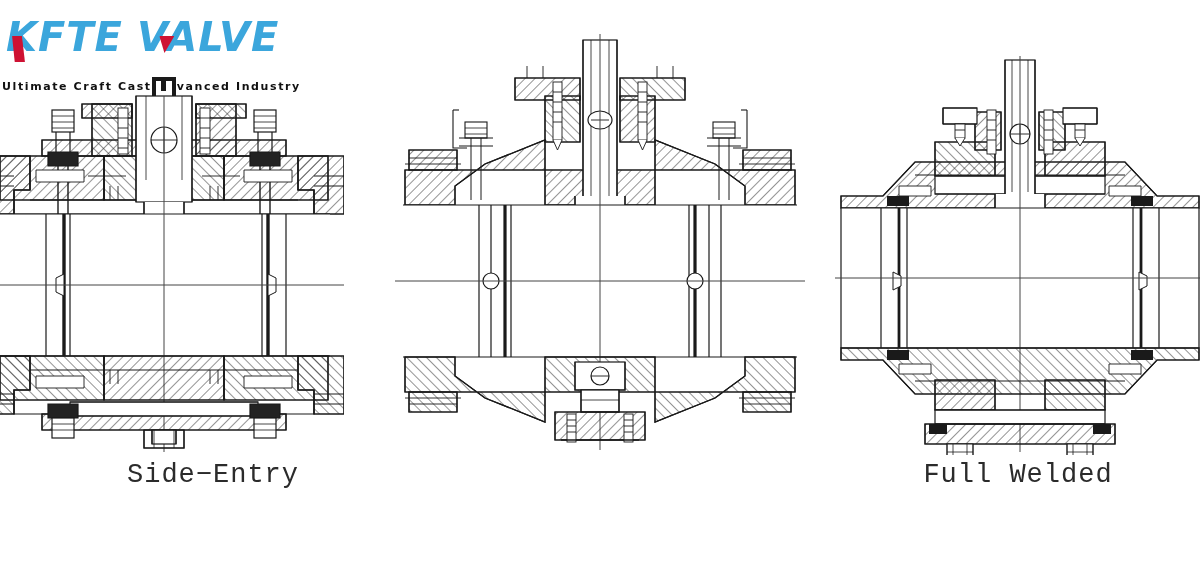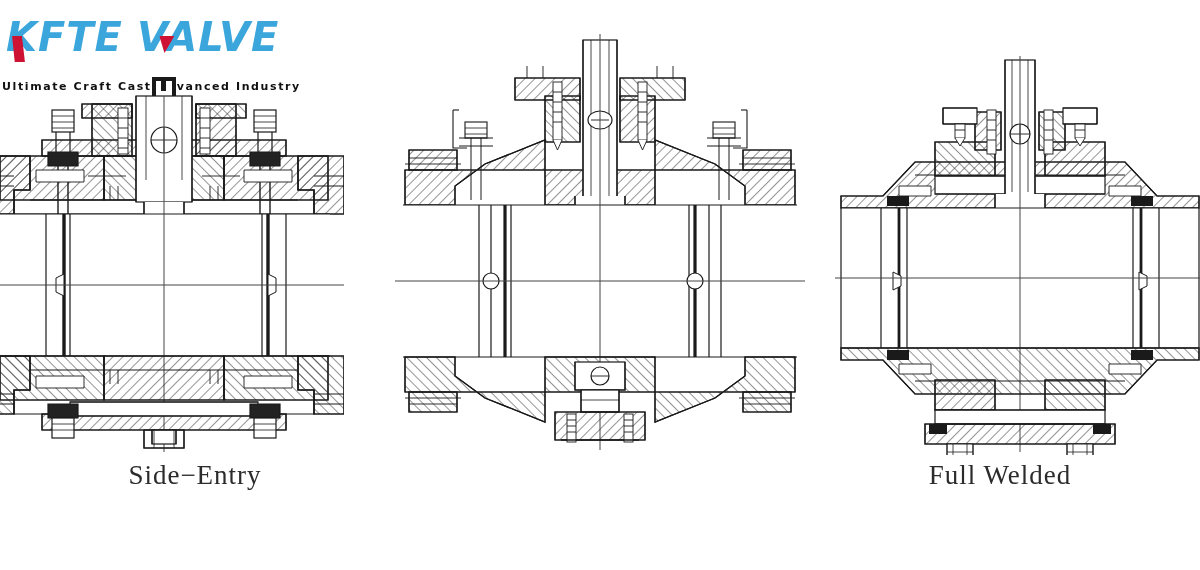--- a/index.html
+++ b/index.html
@@ -51,25 +51,26 @@
     background:#ffffff;
   }
   .logo-artifact:after{
     content:"";position:absolute;left:9px;top:1px;width:5px;height:13px;
     background:#1a1a1a;
   }
 
   
   .caption{
     position:absolute;top:458px;
-    font-family:Liberation Serif, serif;
+    font-family:Liberation Mono, monospace;
     font-size:27px;line-height:34px;
     font-weight:300;color:#2b2b2b;
     text-align:center;letter-spacing:1px;
     white-space:nowrap;
+    padding-left:18px;
   }
   .cap-1{left:0px;width:390px;}
   .cap-2{left:395px;width:400px;}
   .cap-3{left:800px;width:400px;}
 
   
   .drawing{position:absolute;top:0;height:455px;}
   .dw-1{left:-16px;width:360px;}
   .dw-2{left:395px;width:410px;}
   .dw-3{left:835px;width:370px;}

